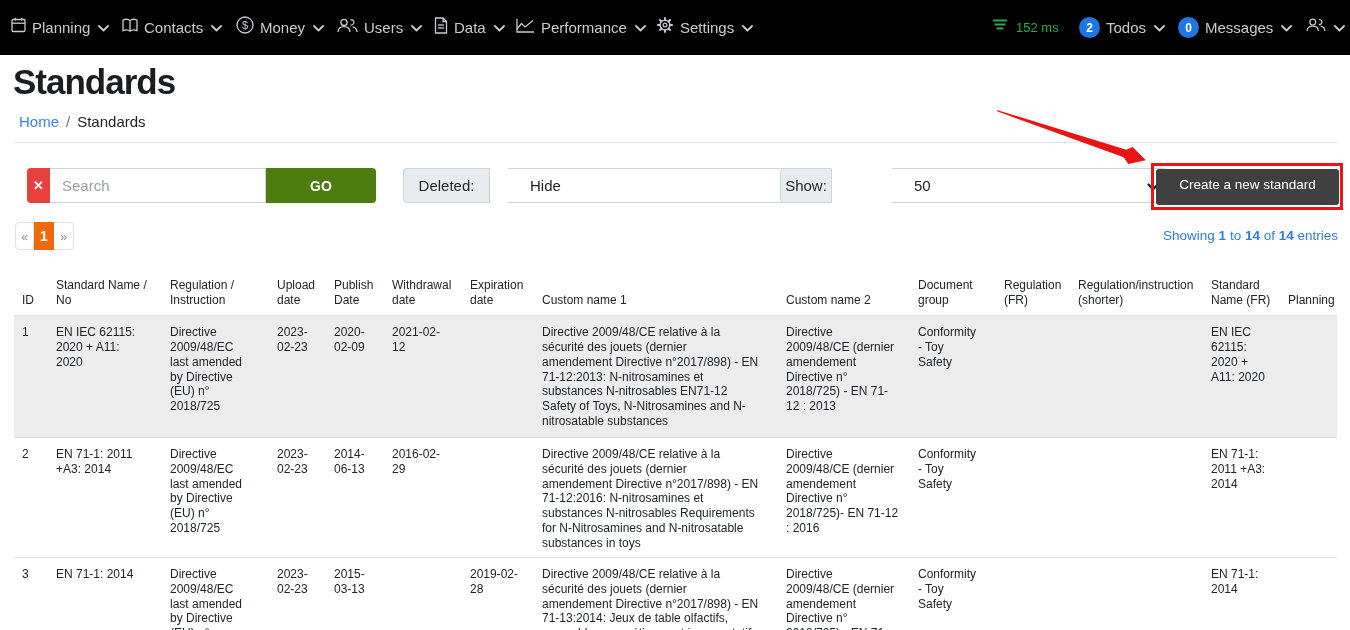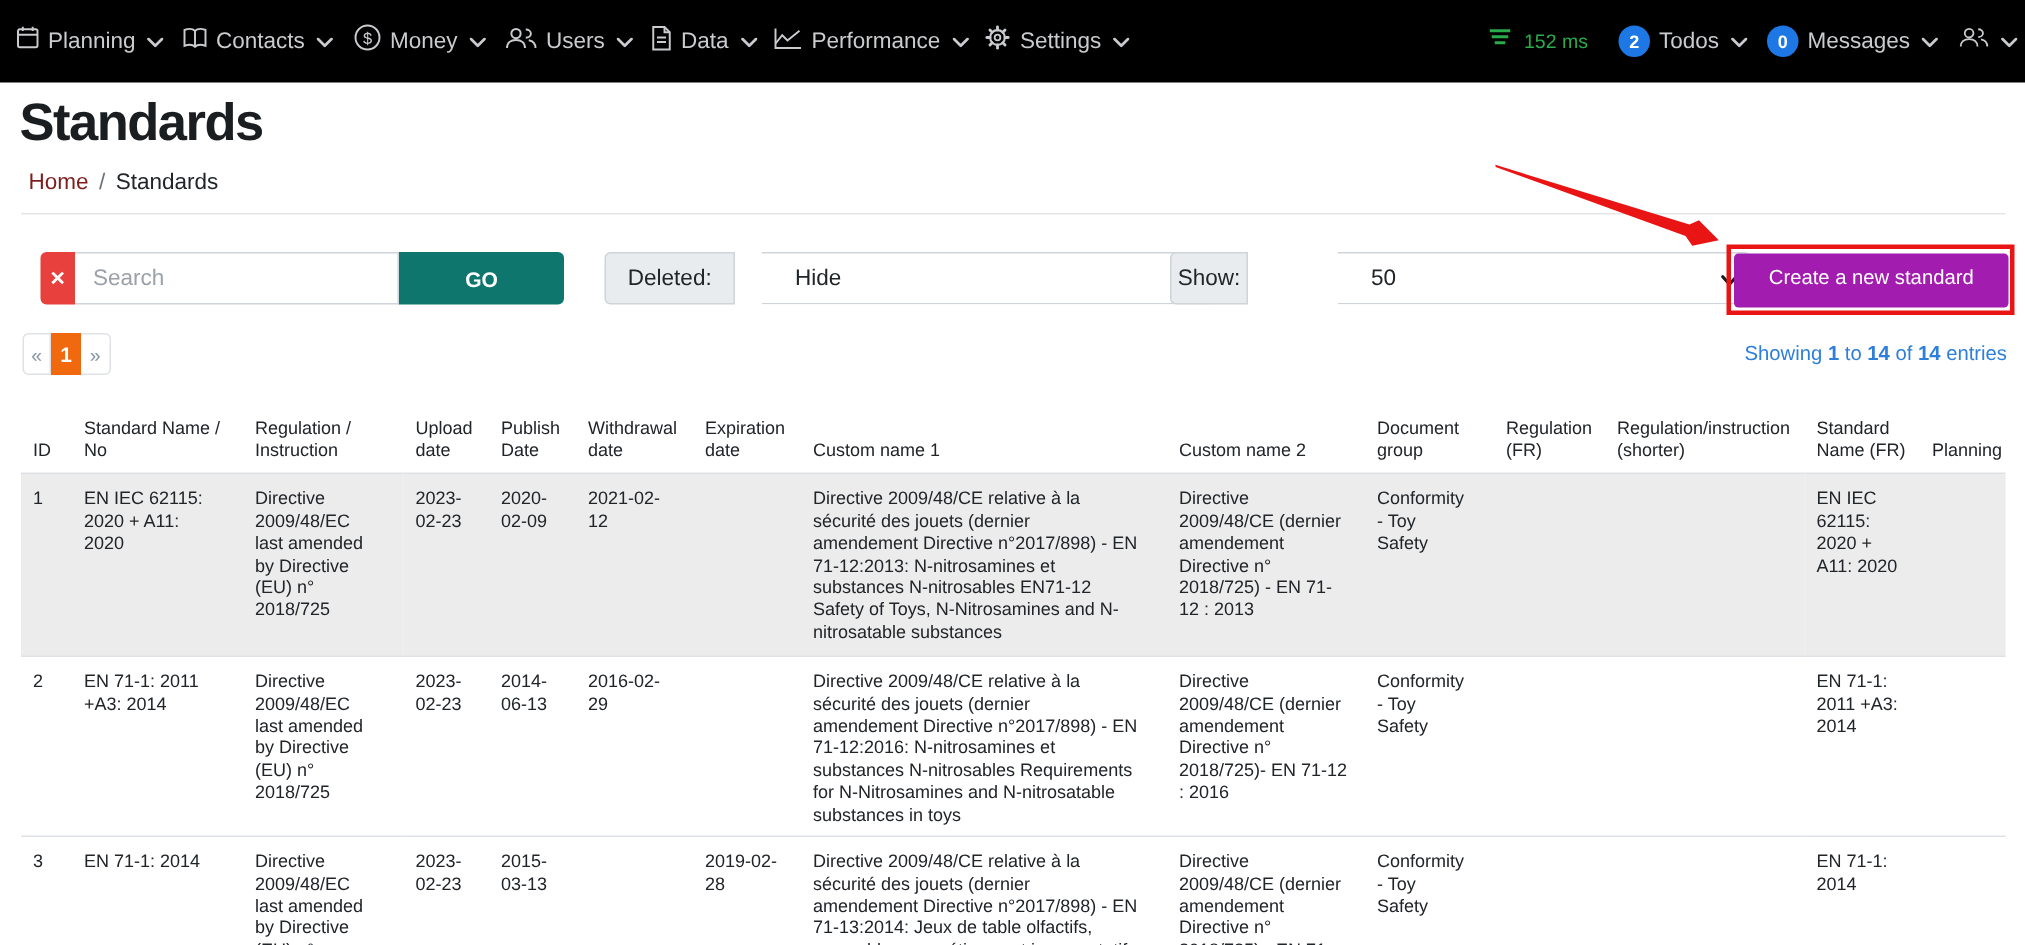--- a/index.html
+++ b/index.html
@@ -13,42 +13,42 @@
 .nvi svg.ic { display:block; margin-bottom:5px; }
 .nvi .lbl { margin-left:6px; }
 .nvi .car { margin-left:8px; margin-top:2px; }
 .grn { color:#2aab4b; }
 .badge { display:inline-flex; align-items:center; justify-content:center; width:21px; height:21px;
   border-radius:50%; background:#1d78e5; color:#fff; font-size:12px; font-weight:bold; }
 
 
 #h1 { position:absolute; left:13px; top:62px; font-size:35px; letter-spacing:-1px; font-weight:bold; color:#1b1e21; }
 #crumb { position:absolute; left:19px; top:113px; font-size:15px; color:#212529; }
-#crumb .home { color:#7f1d1d; }
+#crumb .home { color:#3b82f6; }
 #crumb .sep { color:#6b7177; margin:0 7px; }
 #hr1 { position:absolute; left:14px; top:142px; width:1323px; height:1px; background:#e3e5e7; }
 
 
 .ctl { position:absolute; top:168px; height:35px; }
 #xbtn { left:27px; width:23px; background:#e8403d; border-radius:4px 0 0 4px;
   display:flex; align-items:center; justify-content:center; color:#fff; font-size:13px; font-weight:bold; }
 #srch { left:50px; width:216px; border:1px solid #ced4da; border-left:none; background:#fff;
   display:flex; align-items:center; padding-left:12px; color:#9aa1a8; font-size:15px; }
-#gobtn { left:266px; width:110px; background:#0f766e; border-radius:0 4px 4px 0;
+#gobtn { left:266px; width:110px; background:#4d7c0f; border-radius:0 4px 4px 0;
   display:flex; align-items:center; justify-content:center; color:#fff; font-size:14px; font-weight:bold; }
 .iglabel { background:#e9ecef; border:1px solid #ced4da; border-radius:4px 0 0 4px;
   display:flex; align-items:center; justify-content:center; font-size:15px; color:#212529; }
 .igsel { background:#fff; border:1px solid #ced4da; border-left:none; border-radius:0 4px 4px 0;
   display:flex; align-items:center; font-size:15px; color:#212529; padding-left:22px; }
 .igsel svg { position:absolute; right:6px; top:11px; }
 #dellab { left:403px; width:87px; }
 #delsel { left:508px; width:305px; }
 #showlab { left:780px; width:52px; }
 #showsel { left:853px; width:275px;margin-left:39px; }
-#newbtn { left:1156px; top:169px; height:36px; width:183px; padding-bottom:5px; background:#a21caf; border-radius:3px;
+#newbtn { left:1156px; top:169px; height:36px; width:183px; padding-bottom:5px; background:#404040; border-radius:3px;
   display:flex; align-items:center; justify-content:center; color:#fff; font-size:13.5px; position:absolute; }
 #redbox { position:absolute; left:1151px; top:163px; width:192px; height:47px; border:3px solid #e91515; }
 #arrow { position:absolute; left:985px; top:95px; }
 
 
 #pag { position:absolute; left:15px; top:222px; height:28px; display:flex; font-size:13px; }
 #pag .pi { border:1px solid #dee2e6; background:#fff; color:#8795a5; display:flex; align-items:center;
   justify-content:center; }
 #pag .p1 { width:19px; border-radius:4px 0 0 4px; }
 #pag .p2 { width:20px; background:#f0690f; color:#fff; font-weight:bold; font-size:14px; border-color:#f0690f; }

